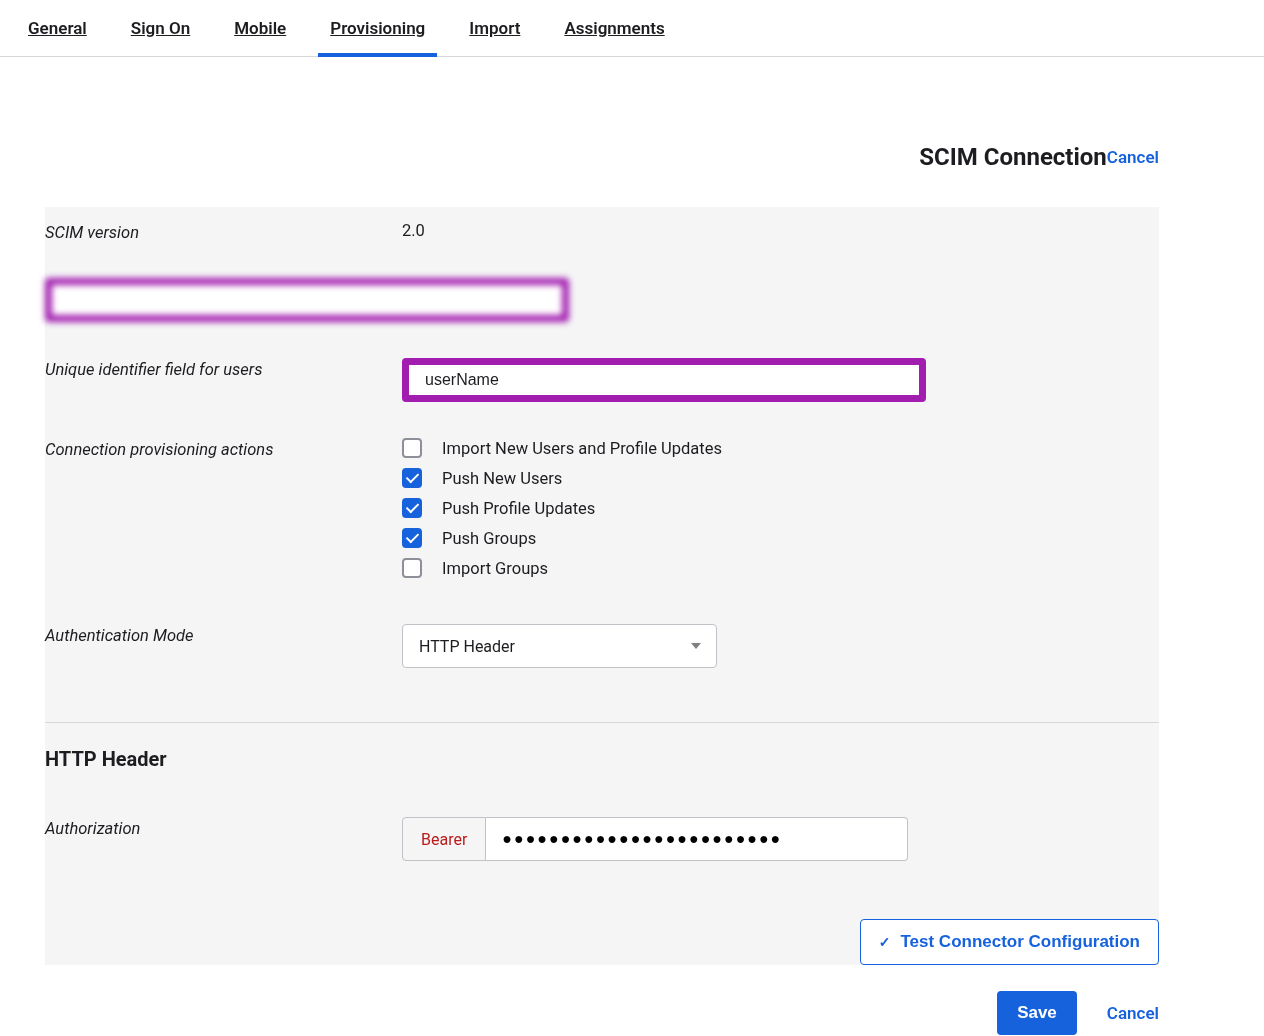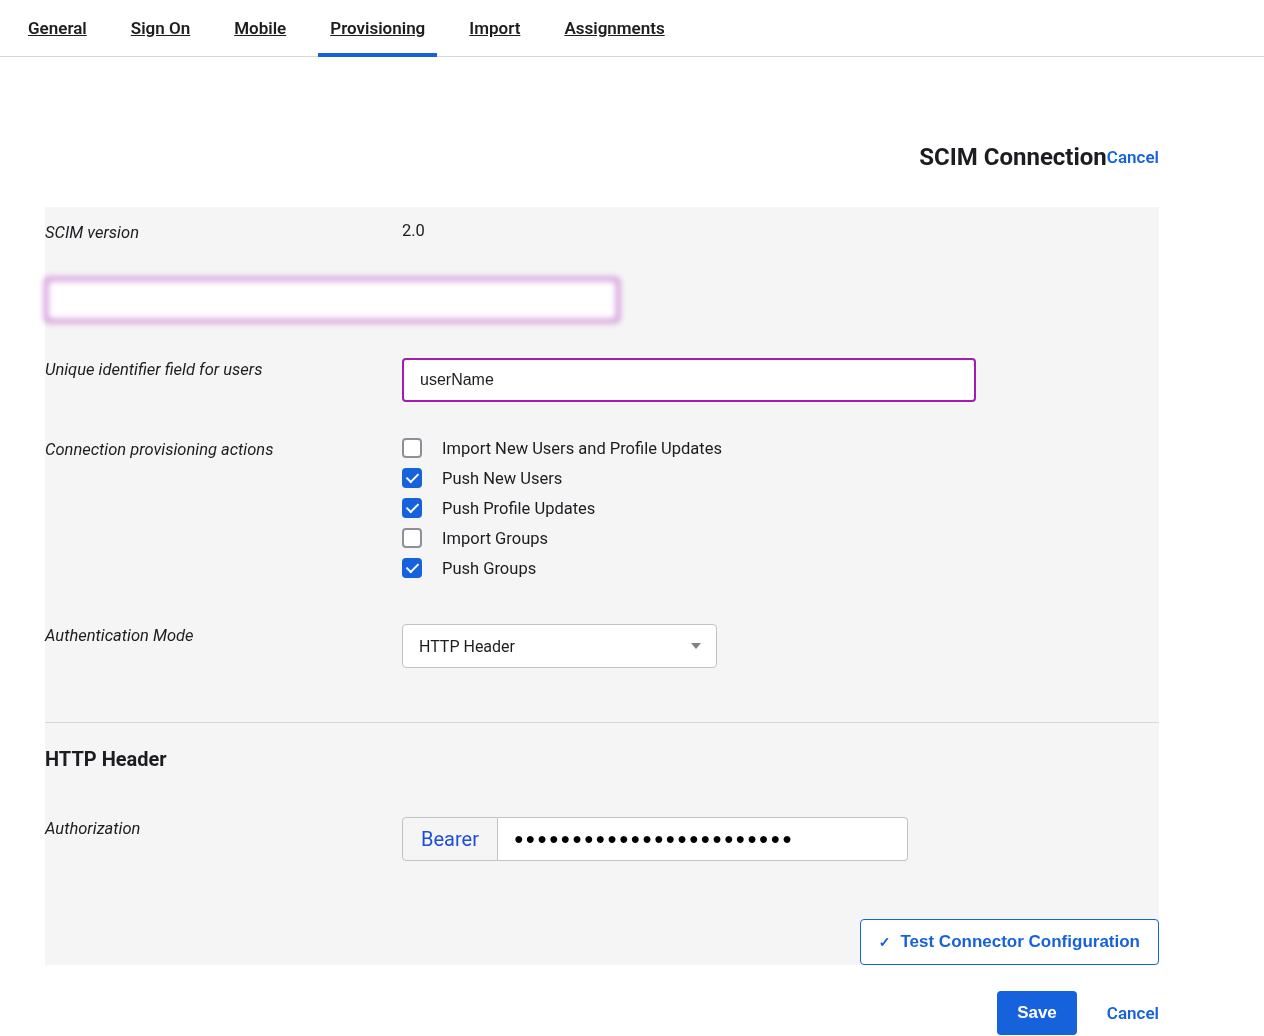--- a/index.html
+++ b/index.html
@@ -100,23 +100,23 @@
       padding-left: 0;
       padding-top: 2px;
       font-style: italic;
     }
     .form-value {
       flex: 1;
       font-size: 16.5px;
       color: #1d1d21;
     }
     .text-input {
-      width: 574px;
+      width: 524px;
       height: 44px;
-      border: 2px solid #a21caf;
+      border: 7px solid #a21caf;
       border-radius: 4px;
       padding: 0 16px;
       font-size: 16px;
       background: #ffffff;
       color: #1d1d21;
     }
     .text-input.blurred {
       color: #999;
       filter: blur(3px);
       letter-spacing: 1px;
@@ -201,22 +201,22 @@
       width: 506px;
     }
     .bearer-prefix {
       border: 1px solid #c1c1c7;
       border-radius: 4px 0 0 4px;
       background: #f5f5f6;
       padding: 0 18px;
       height: 44px;
       display: flex;
       align-items: center;
-      font-size: 20px;
-      color: #1d4ed8;
+      font-size: 16px;
+      color: #b91c1c;
     }
     .bearer-input {
       flex: 1;
       height: 44px;
       border: 1px solid #c1c1c7;
       border-left: none;
       border-radius: 0 4px 4px 0;
       padding: 0 16px;
       font-size: 16px;
       background: #ffffff;
@@ -316,26 +316,26 @@
             </div>
             <div class="checkbox-row">
               <div class="checkbox checked"></div>
               <span class="checkbox-label">Push New Users</span>
             </div>
             <div class="checkbox-row">
               <div class="checkbox checked"></div>
               <span class="checkbox-label">Push Profile Updates</span>
             </div>
             <div class="checkbox-row">
+              <div class="checkbox checked"></div>
+              <span class="checkbox-label">Push Groups</span>
+            </div>
+            <div class="checkbox-row">
               <div class="checkbox"></div>
               <span class="checkbox-label">Import Groups</span>
-            </div>
-            <div class="checkbox-row">
-              <div class="checkbox checked"></div>
-              <span class="checkbox-label">Push Groups</span>
             </div>
           </div>
         </div>
 
         <div class="form-row">
           <div class="form-label">Authentication Mode</div>
           <div class="form-value">
             <div class="select-wrapper">
               <div class="select-box">
                 <span>HTTP Header</span>

